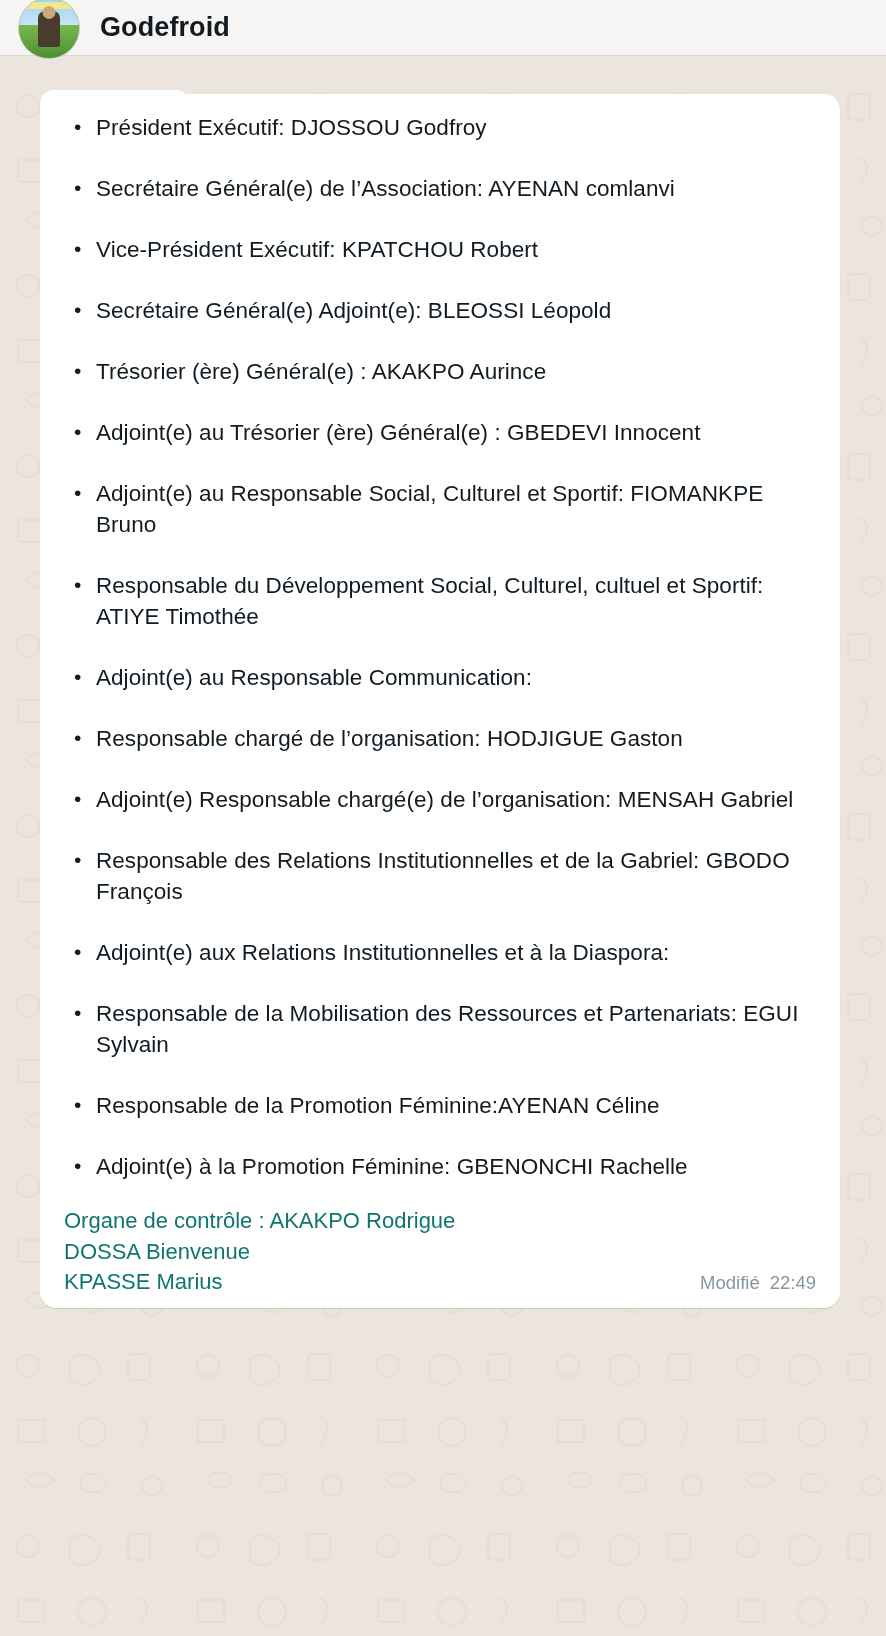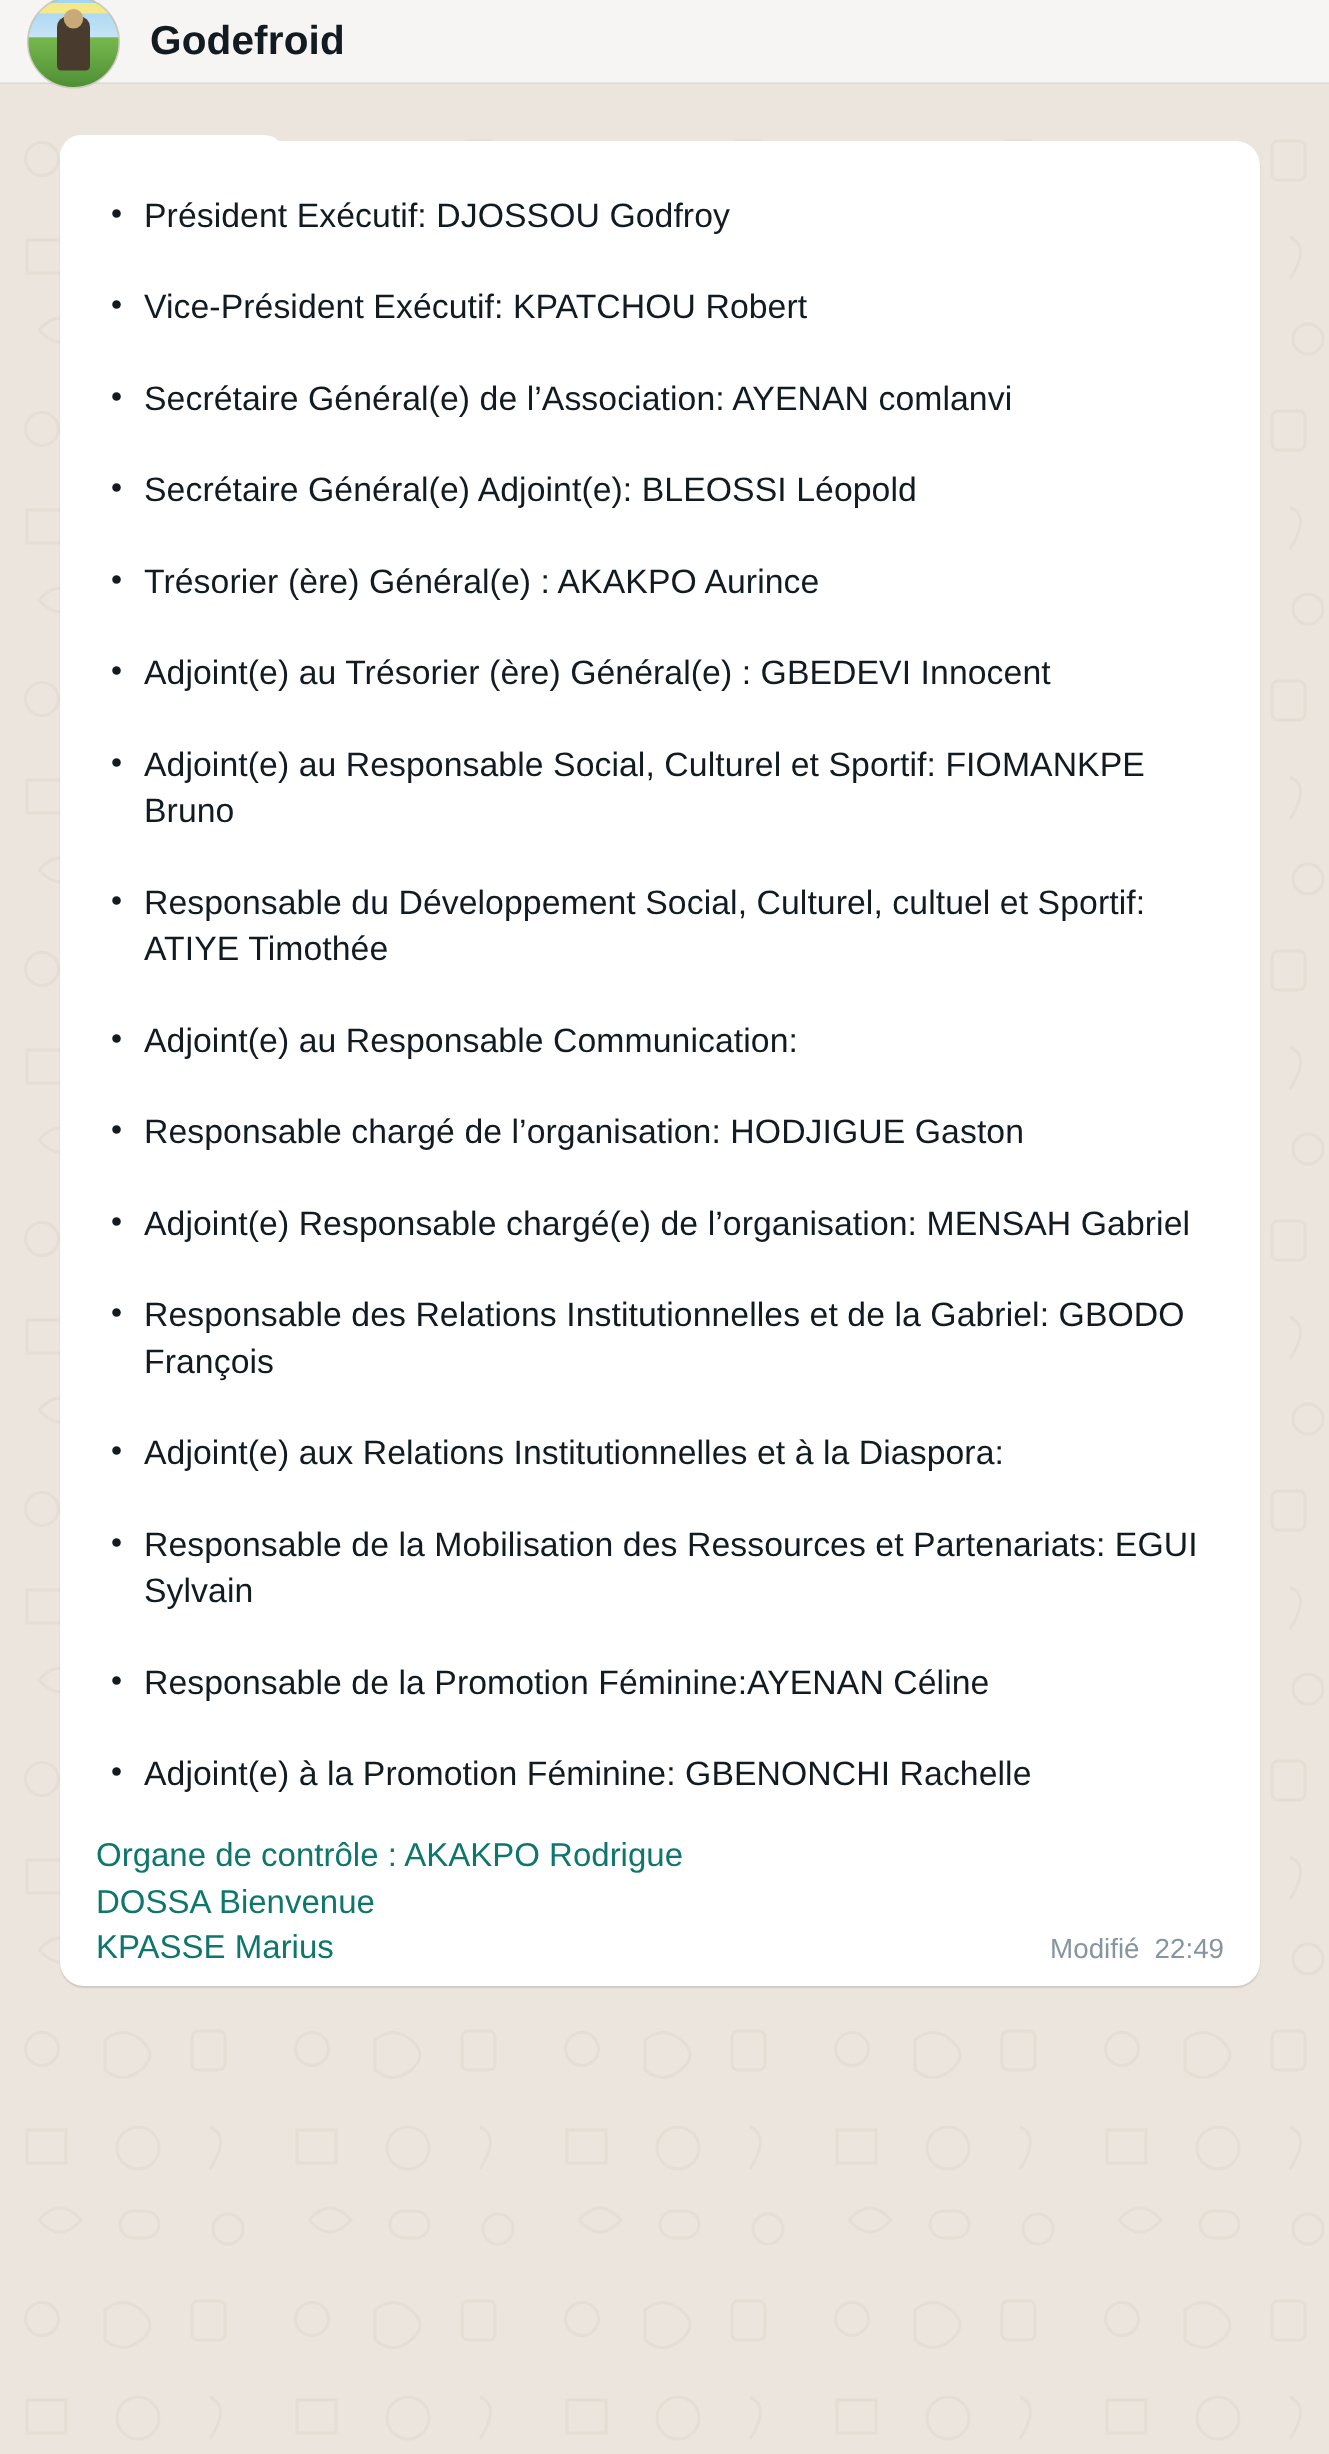--- a/index.html
+++ b/index.html
@@ -110,21 +110,21 @@
     left: 0;
     width: 150px;
     height: 26px;
     background: #ffffff;
     border-radius: 14px 14px 0 0;
   }
   .bubble {
     position: relative;
     background: #ffffff;
     border-radius: 16px;
-    padding: 34px 22px 14px 22px;
+    padding: 18px 22px 14px 22px;
     box-shadow: 0 1px 1px rgba(11,20,26,0.13);
     box-sizing: border-box;
   }
   ul.items {
     list-style: none;
     margin: 0;
     padding: 0;
   }
   ul.items li {
     position: relative;
@@ -195,22 +195,22 @@
       </pattern>
     </defs>
     <rect width="886" height="1556" fill="url(#wa)"></rect>
   </svg>
 
   <div class="bubble-wrap">
     <div class="bubble-tab"></div>
     <div class="bubble">
       <ul class="items">
         <li>Président Exécutif: DJOSSOU Godfroy</li>
+        <li>Secrétaire Général(e) de l’Association: AYENAN comlanvi</li>
         <li>Vice-Président Exécutif:  KPATCHOU Robert</li>
-        <li>Secrétaire Général(e) de l’Association: AYENAN comlanvi</li>
         <li>Secrétaire Général(e) Adjoint(e): BLEOSSI Léopold</li>
         <li>Trésorier (ère) Général(e) : AKAKPO Aurince</li>
         <li>Adjoint(e) au Trésorier (ère) Général(e) : GBEDEVI Innocent</li>
         <li>Adjoint(e) au Responsable Social, Culturel et Sportif: FIOMANKPE Bruno</li>
         <li>Responsable du Développement Social, Culturel, cultuel et Sportif: ATIYE Timothée</li>
         <li>Adjoint(e) au Responsable Communication:</li>
         <li>Responsable chargé de l’organisation: HODJIGUE Gaston</li>
         <li>Adjoint(e) Responsable chargé(e) de l’organisation: MENSAH Gabriel</li>
         <li>Responsable des Relations Institutionnelles et de la Gabriel: GBODO François</li>
         <li>Adjoint(e) aux Relations Institutionnelles et à la Diaspora:</li>

